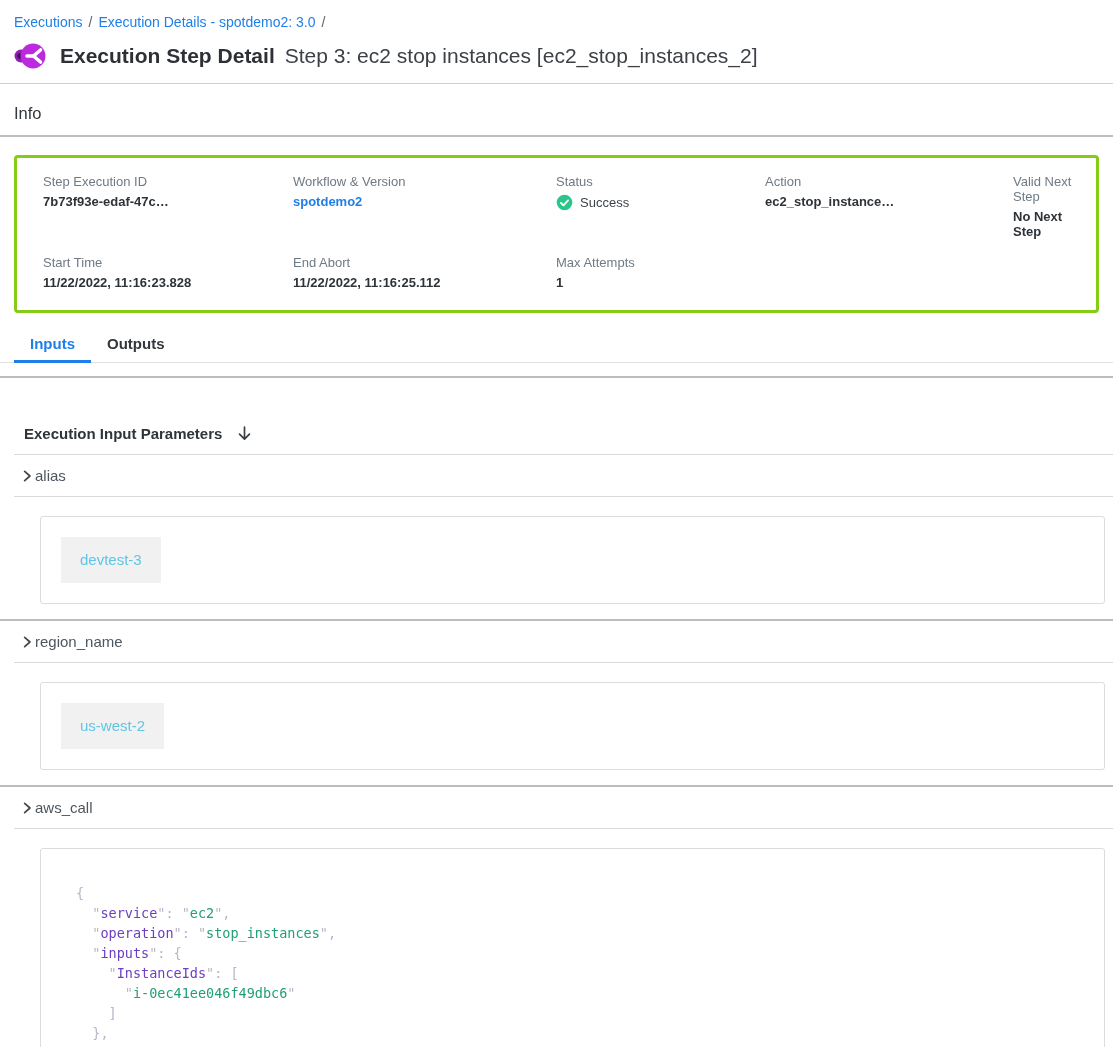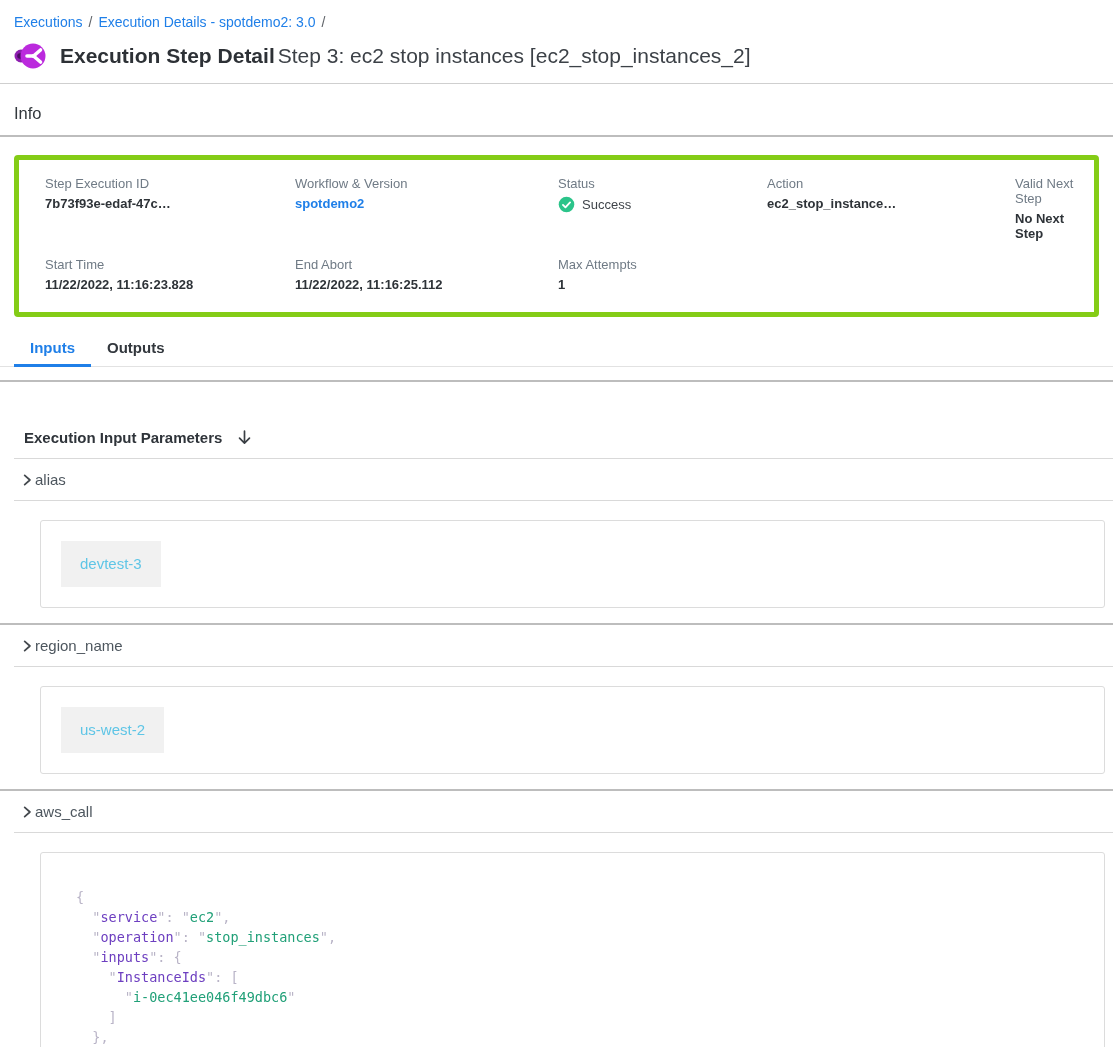--- a/index.html
+++ b/index.html
@@ -13,30 +13,30 @@
   hr { border:none; }
   hr.thin  { border-top:1px solid #d9d9d9; }
   hr.thick { border-top:2px solid #bdbdbd; }
   hr.inset { margin-left:14px; }
 
   .breadcrumb { margin:14px 0 0 14px; font-size:14px; }
   .crumb { color:var(--accent); cursor:pointer; }
   .crumb-sep { color:#5f6368; margin:0 6px; }
 
   .title-row { display:flex; align-items:center; gap:13px; margin:12px 0 0 14px; }
-  .title-row h1 { font-size:21px; font-weight:400; display:flex; gap:3px; align-items:center; }
+  .title-row h1 { font-size:21px; font-weight:400; display:flex; gap:10px; align-items:center; }
   .t-main { font-weight:700; color:#2d3136; }
   .t-sub  { color:#3c4147; }
   hr.below-title { margin-top:13px; border-top:1px solid #cfcfcf; }
 
   .info-heading { margin:20px 0 12px 14px; font-size:16.5px; color:#33383d; }
 
   .info-card {
     margin:18px 14px 0 14px;
-    border:5px solid #84cc16; border-radius:4px;
+    border:3px solid #84cc16; border-radius:4px;
     background:#fff;
   }
   .info-grid {
     display:grid;
     grid-template-columns:250px 263px 209px 248px auto;
     row-gap:16px;
     padding:16px 6px 20px 26px;
   }
   .info-label { font-size:13px; color:#6f7a85; }
   .info-value { margin-top:5px; font-size:13px; font-weight:700; color:#2e3338; }

